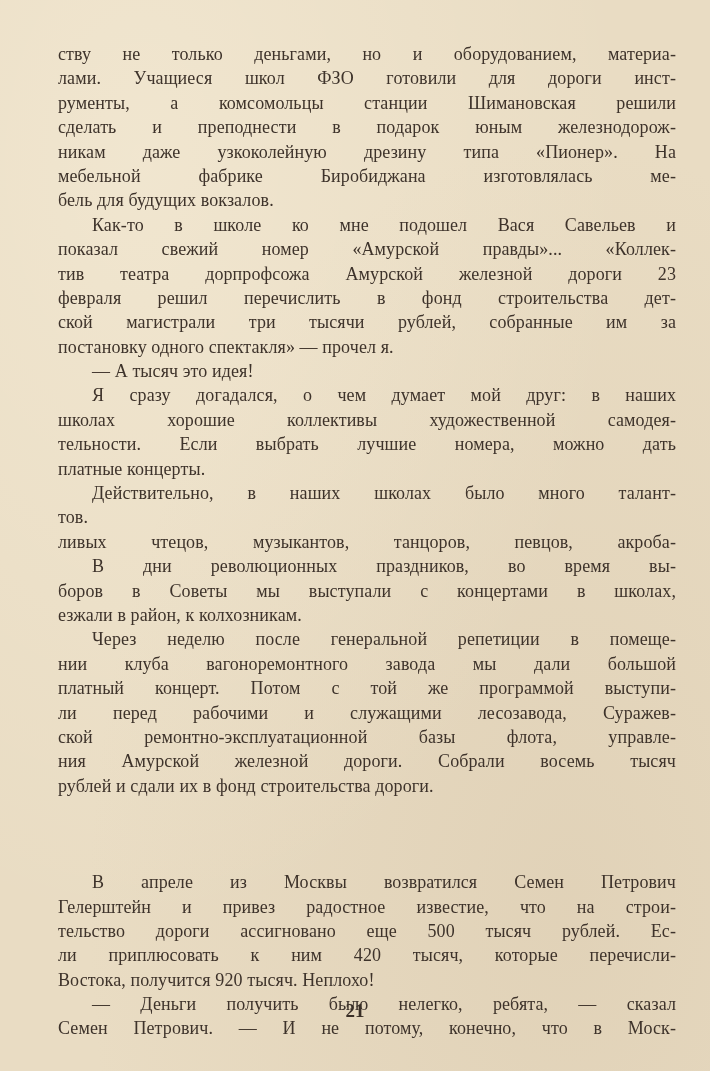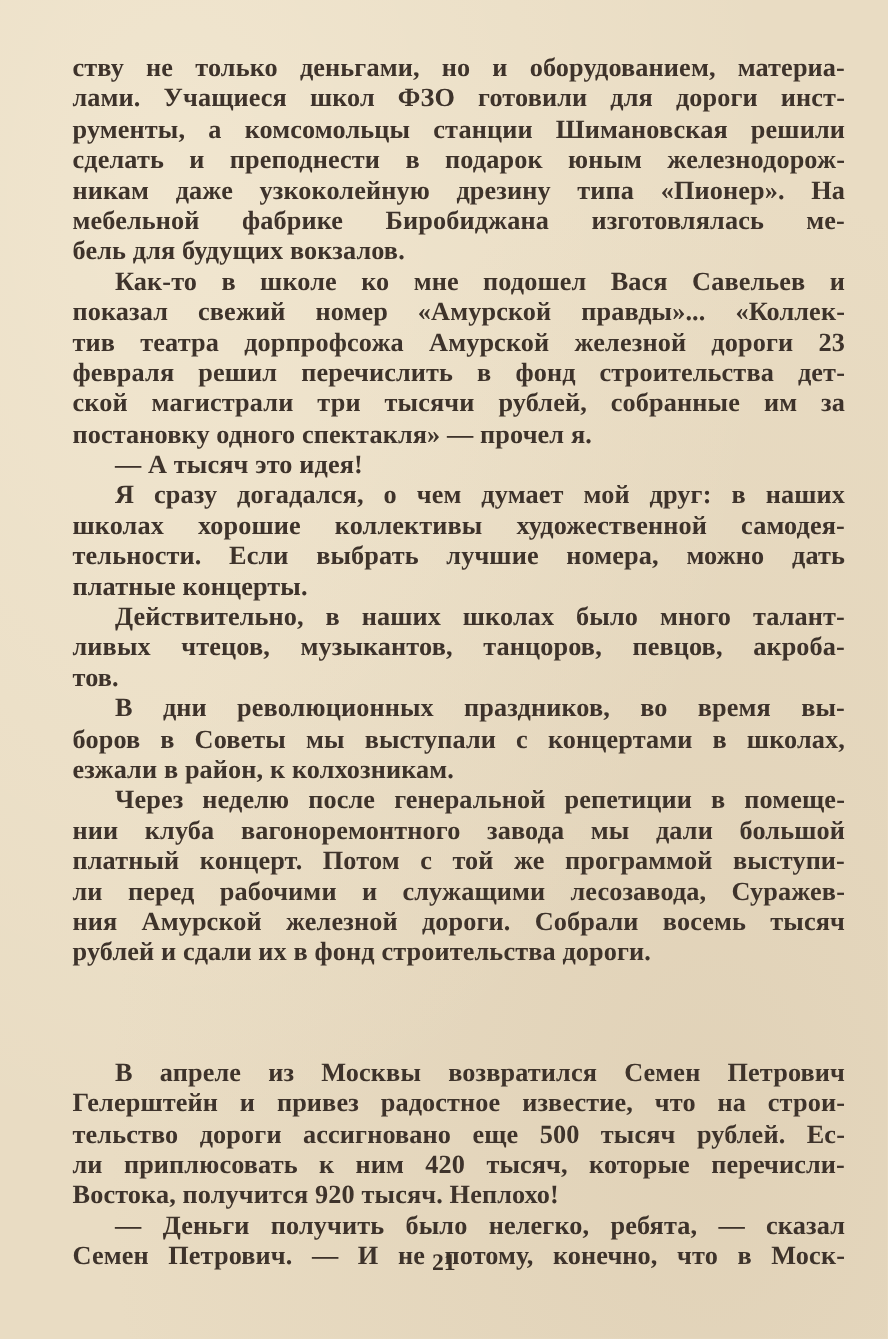--- a/index.html
+++ b/index.html
@@ -20,26 +20,25 @@
     }
     .page {
       position: absolute;
       left: 58px;
       top: 42px;
       width: 618px;
     }
     .line {
       height: 24.4px;
       line-height: 24.4px;
-      font-size: 21px;
+      font-size: 18px;
       white-space: nowrap;
       text-align: justify;
       text-align-last: justify;
       letter-spacing: 0.1px;
-      font-weight: bold;
     }
     .line.last {
       text-align-last: left;
     }
     .line.indent {
       padding-left: 34px;
     }
     .gap {
       height: 72px;
     }
@@ -85,35 +84,36 @@
 
   <div>
     <div class="line indent">Я сразу догадался, о чем думает мой друг: в наших</div>
     <div class="line">школах хорошие коллективы художественной самодея-</div>
     <div class="line">тельности. Если выбрать лучшие номера, можно дать</div>
     <div class="line last">платные концерты.</div>
   </div>
 
   <div>
     <div class="line indent">Действительно, в наших школах было много талант-</div>
+    <div class="line last">тов.</div>
     <div class="line">ливых чтецов, музыкантов, танцоров, певцов, акроба-</div>
-    <div class="line last">тов.</div>
   </div>
 
   <div>
     <div class="line indent">В дни революционных праздников, во время вы-</div>
     <div class="line">боров в Советы мы выступали с концертами в школах,</div>
     <div class="line last">езжали в район, к колхозникам.</div>
   </div>
 
   <div>
     <div class="line indent">Через неделю после генеральной репетиции в помеще-</div>
     <div class="line">нии клуба вагоноремонтного завода мы дали большой</div>
     <div class="line">платный концерт. Потом с той же программой выступи-</div>
     <div class="line">ли перед рабочими и служащими лесозавода, Суражев-</div>
+    <div class="line">ской ремонтно-эксплуатационной базы флота, управле-</div>
     <div class="line">ния Амурской железной дороги. Собрали восемь тысяч</div>
     <div class="line last">рублей и сдали их в фонд строительства дороги.</div>
   </div>
 
   <div class="gap"></div>
 
   <div>
     <div class="line indent">В апреле из Москвы возвратился Семен Петрович</div>
     <div class="line">Гелерштейн и привез радостное известие, что на строи-</div>
     <div class="line">тельство дороги ассигновано еще 500 тысяч рублей. Ес-</div>

